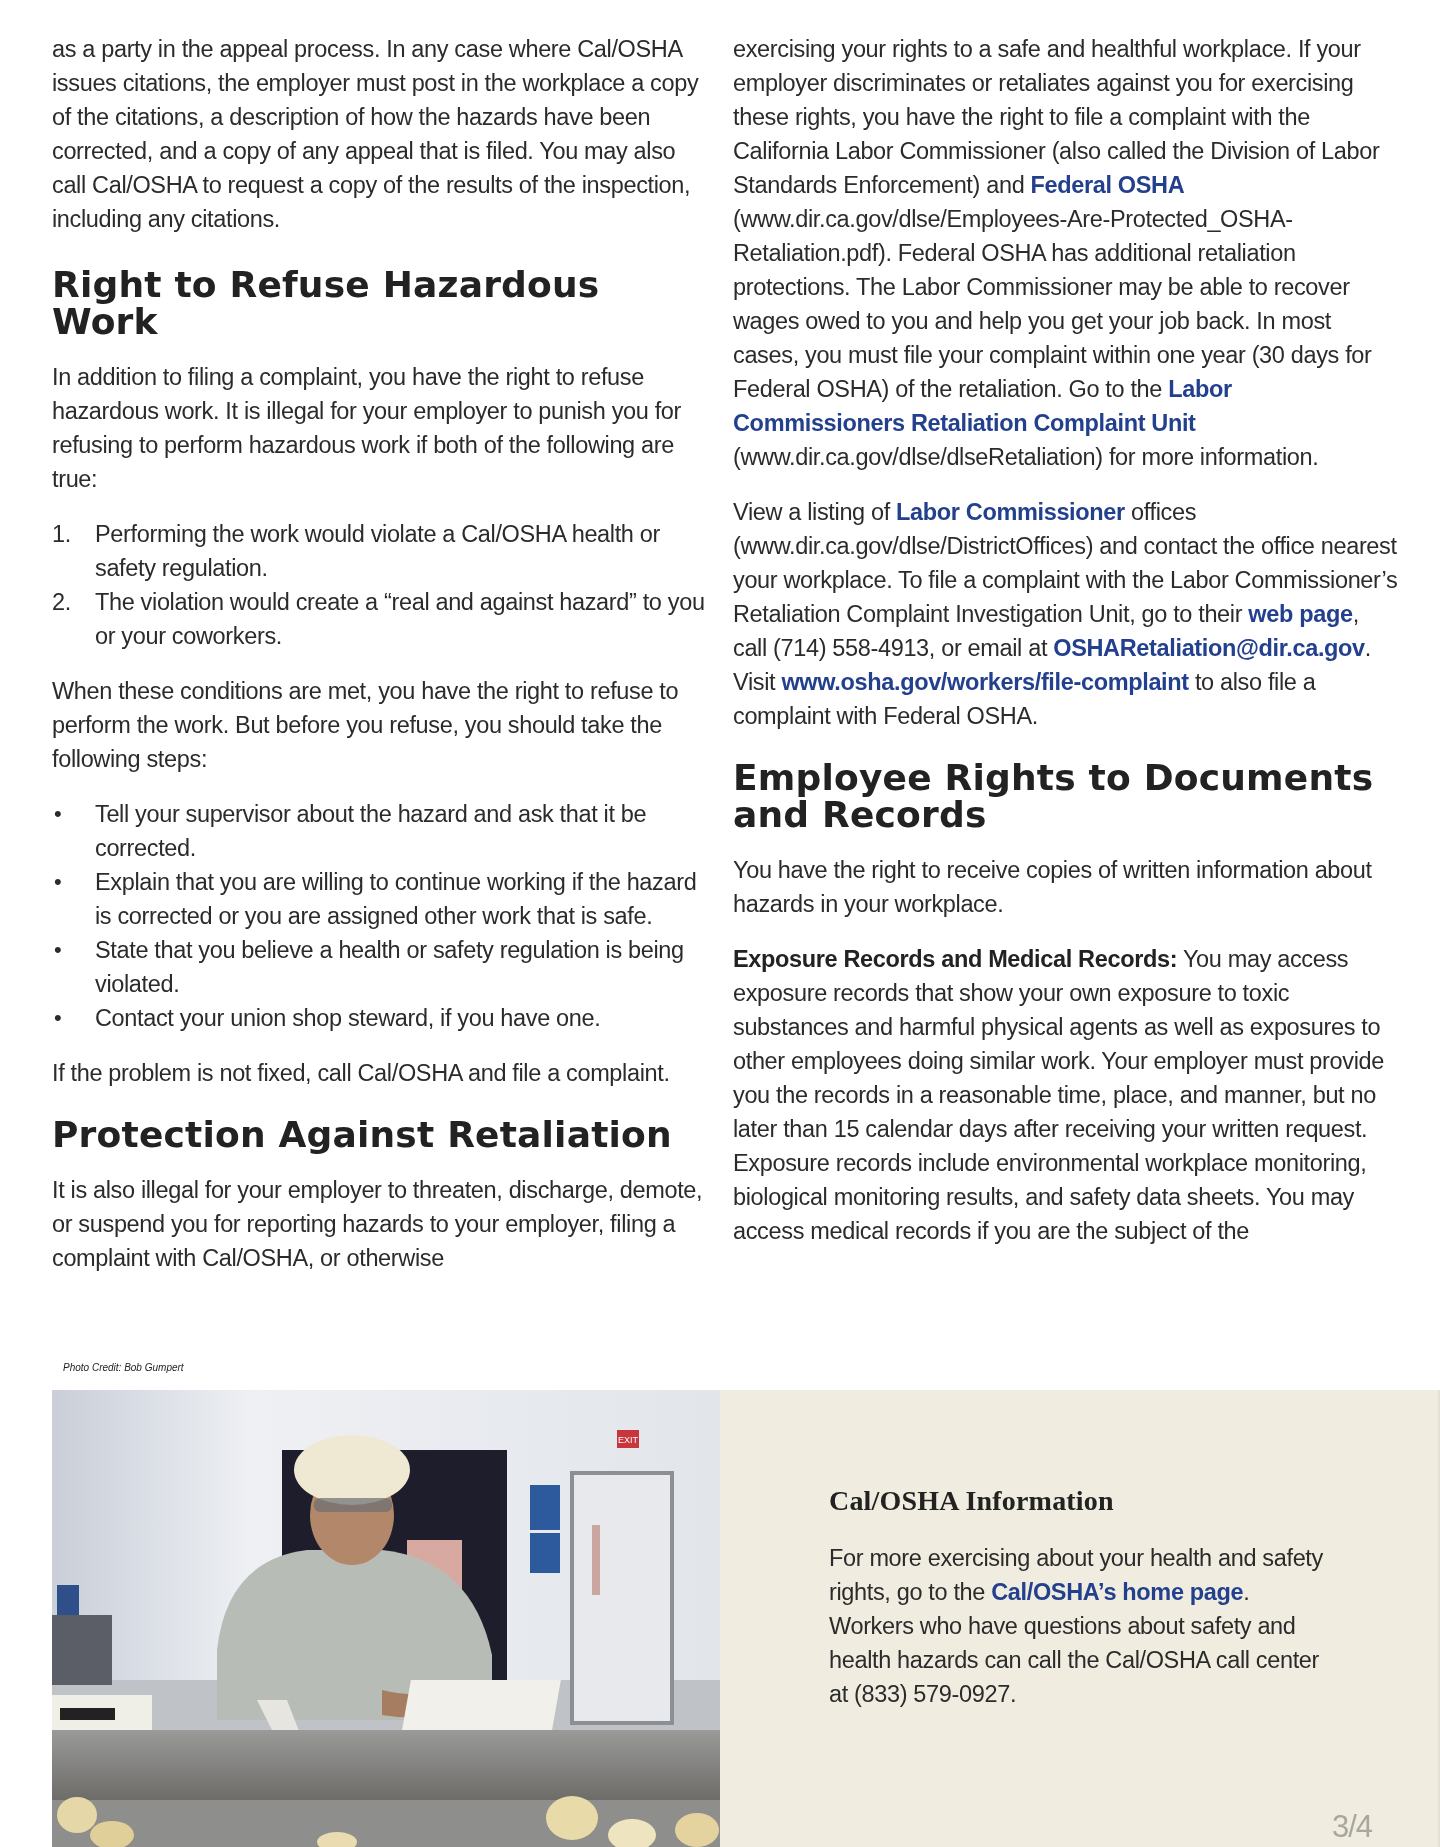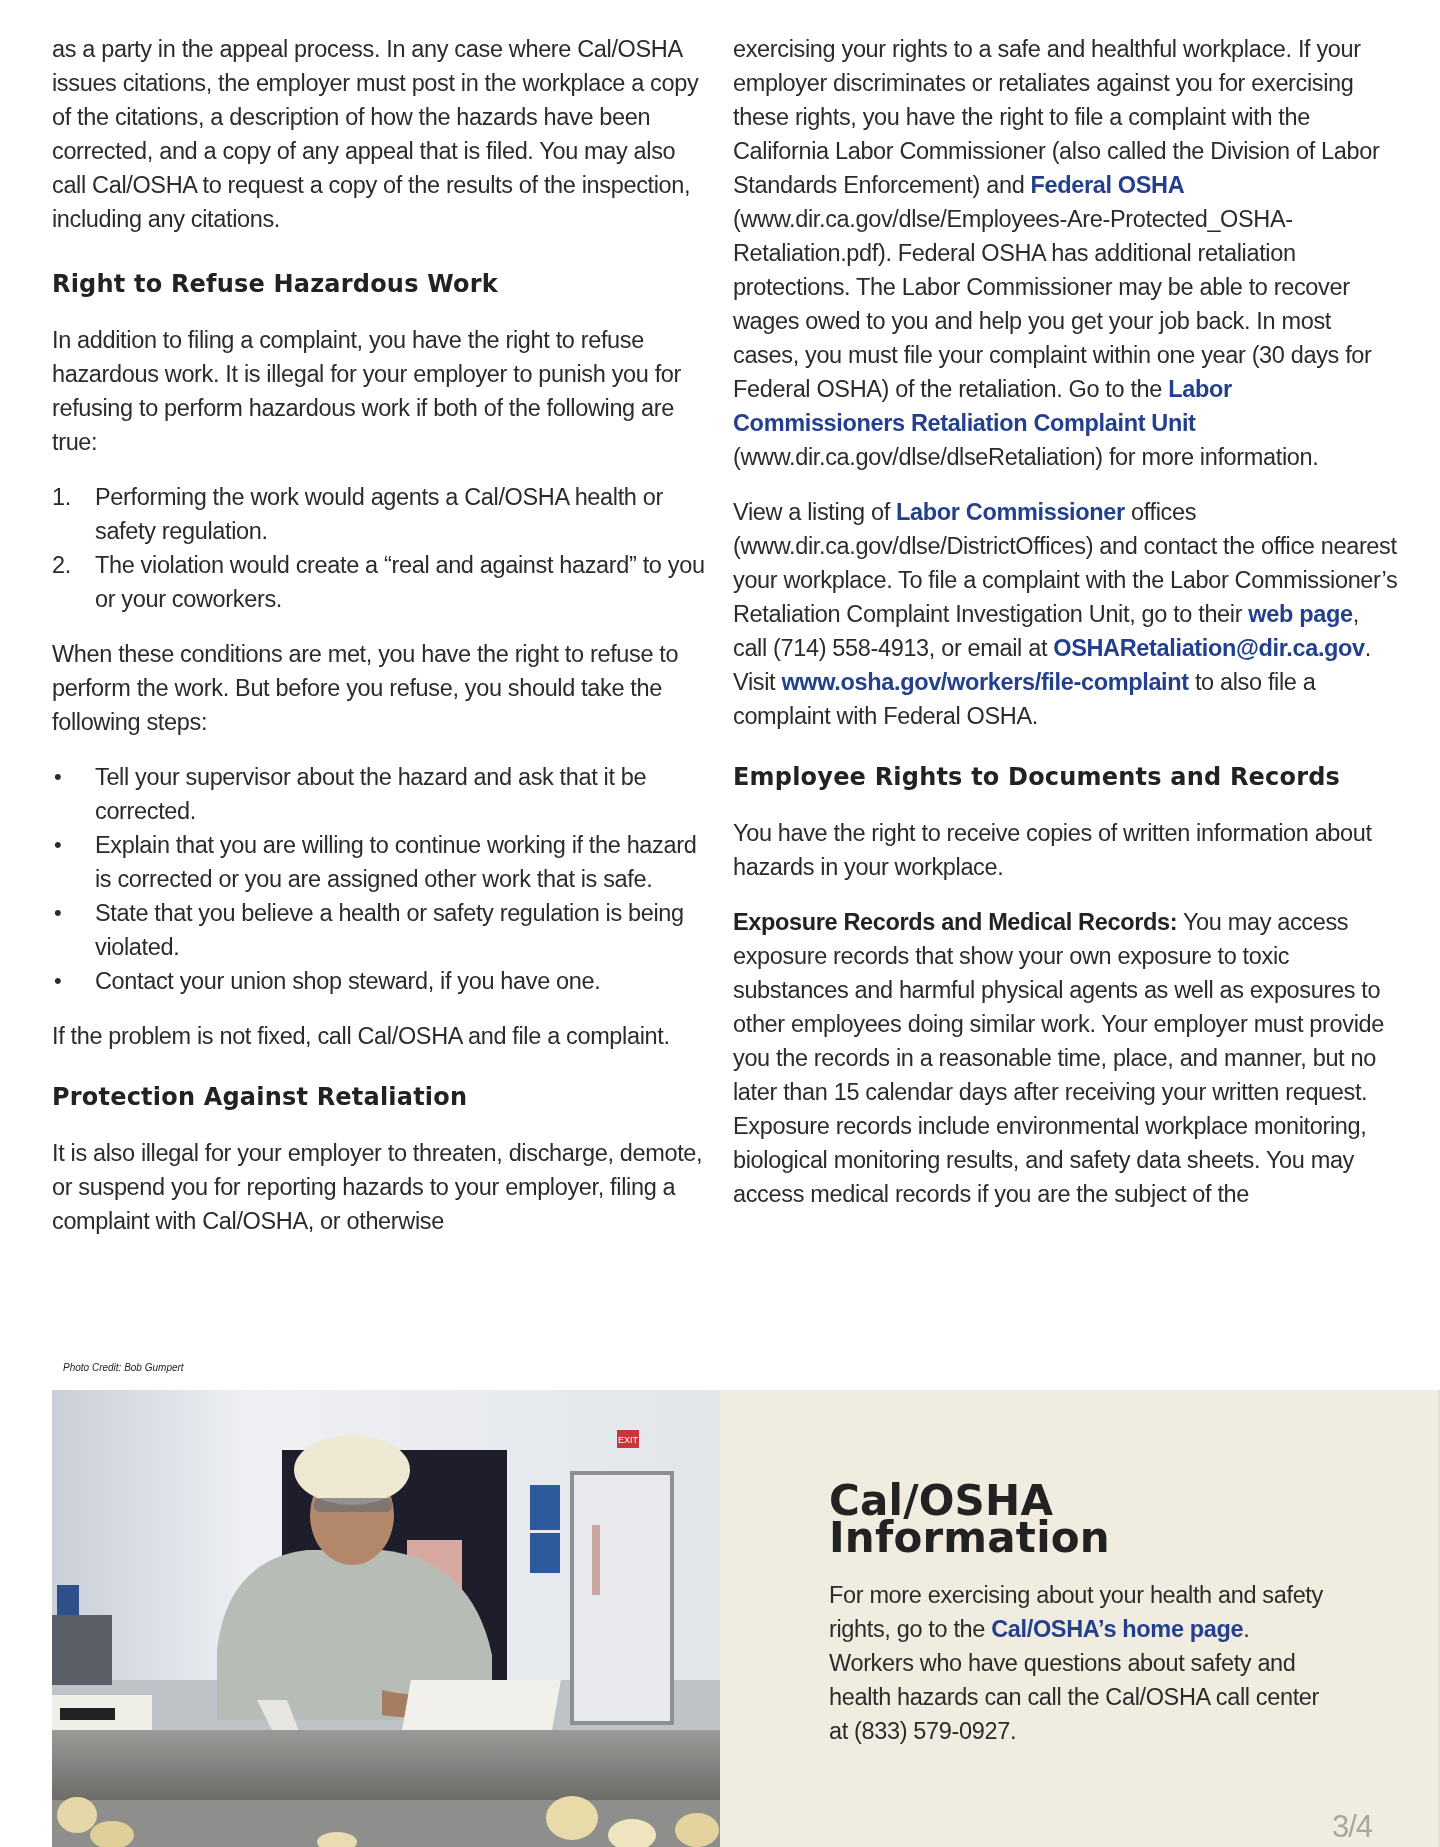--- a/index.html
+++ b/index.html
@@ -6,60 +6,60 @@
   body {
     width: 1440px; height: 1847px; position: relative; overflow: hidden;
     font-family: "Liberation Sans", sans-serif; color: #2b2b2b;
   }
   .col { position: absolute; top: 32px; font-size: 23.5px; line-height: 34px; letter-spacing: -0.35px; }
   .col.left { left: 52px; width: 660px; }
   .col.right { left: 733px; width: 665px; }
   p { margin: 0 0 21px 0; }
   h2 {
     font-family: "DejaVu Sans", sans-serif; font-weight: bold; color: #222;
-    font-size: 24px; line-height: 37px; margin: 0 0 20px 0; letter-spacing: 0.2px;
+    font-size: 36px; line-height: 37px; margin: 0 0 20px 0; letter-spacing: 0.2px;
   }
   .link { color: #23408e; font-weight: bold; }
   .bold { font-weight: bold; color: #222; }
   ol, ul { margin: 0 0 21px 0; padding: 0; list-style: none; }
   li { position: relative; padding-left: 43px; }
   li .marker { position: absolute; left: 0; top: 0; }
   ul li .marker { left: 2px; font-size: 22px; }
 
   .photo-credit {
     position: absolute; left: 63px; top: 1362px; font-size: 10px; font-style: italic; color: #222;
   }
   .photo {
     position: absolute; left: 52px; top: 1390px; width: 668px; height: 457px; overflow: hidden;
     background: #a3a3a3;
   }
   .info-box {
     position: absolute; left: 720px; top: 1390px; width: 718px; height: 457px;
     background: #f0ede0; border-right: 2px solid #e6e2d3;
   }
   .info-inner { position: absolute; left: 109px; top: 92px; width: 500px; font-size: 23.5px; line-height: 34px; letter-spacing: -0.35px; }
-  .info-inner h2 { font-size: 42px; margin-bottom: 22px; }
+  .info-inner h2 { font-size: 28px; margin-bottom: 22px; font-family: Liberation Serif, serif; }
   .page-num {
     position: absolute; right: 66px; bottom: 2px; font-size: 31px; color: #a8a79f;
     font-family: "Liberation Sans", sans-serif; letter-spacing: -1px;
   }
 </style>
 </head>
 <body>
 
 <div class="col left">
   <p>as a party in the appeal process. In any case where Cal/OSHA issues citations, the employer must post in the workplace a copy of the citations, a description of how the hazards have been corrected, and a copy of any appeal that is filed. You may also call Cal/OSHA to request a copy of the results of the inspection, including any citations.</p>
 
   <h2 style="margin-top:30px;">Right to Refuse Hazardous Work</h2>
   <p>In addition to filing a complaint, you have the right to refuse hazardous work. It is illegal for your employer to punish you for refusing to perform hazardous work if both of the following are true:</p>
 
   <ol>
     <li>
       <span class="marker">1.</span>
-      <span>Performing the work would agents a Cal/OSHA health or safety regulation.</span>
+      <span>Performing the work would violate a Cal/OSHA health or safety regulation.</span>
     </li>
     <li>
       <span class="marker">2.</span>
       <span>The violation would create a “real and against hazard” to you or your coworkers.</span>
     </li>
   </ol>
 
   <p>When these conditions are met, you have the right to refuse to perform the work. But before you refuse, you should take the following steps:</p>
 
   <ul>

